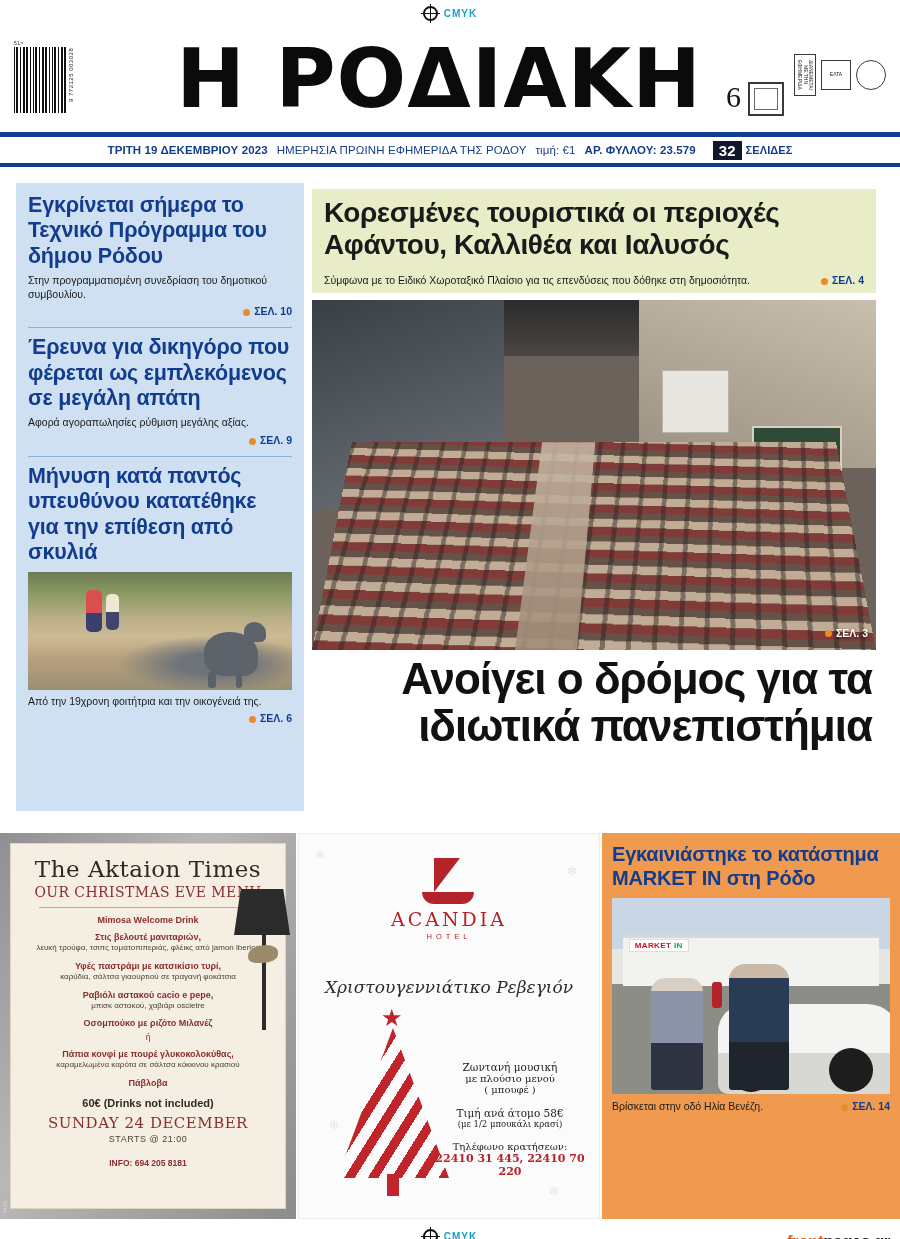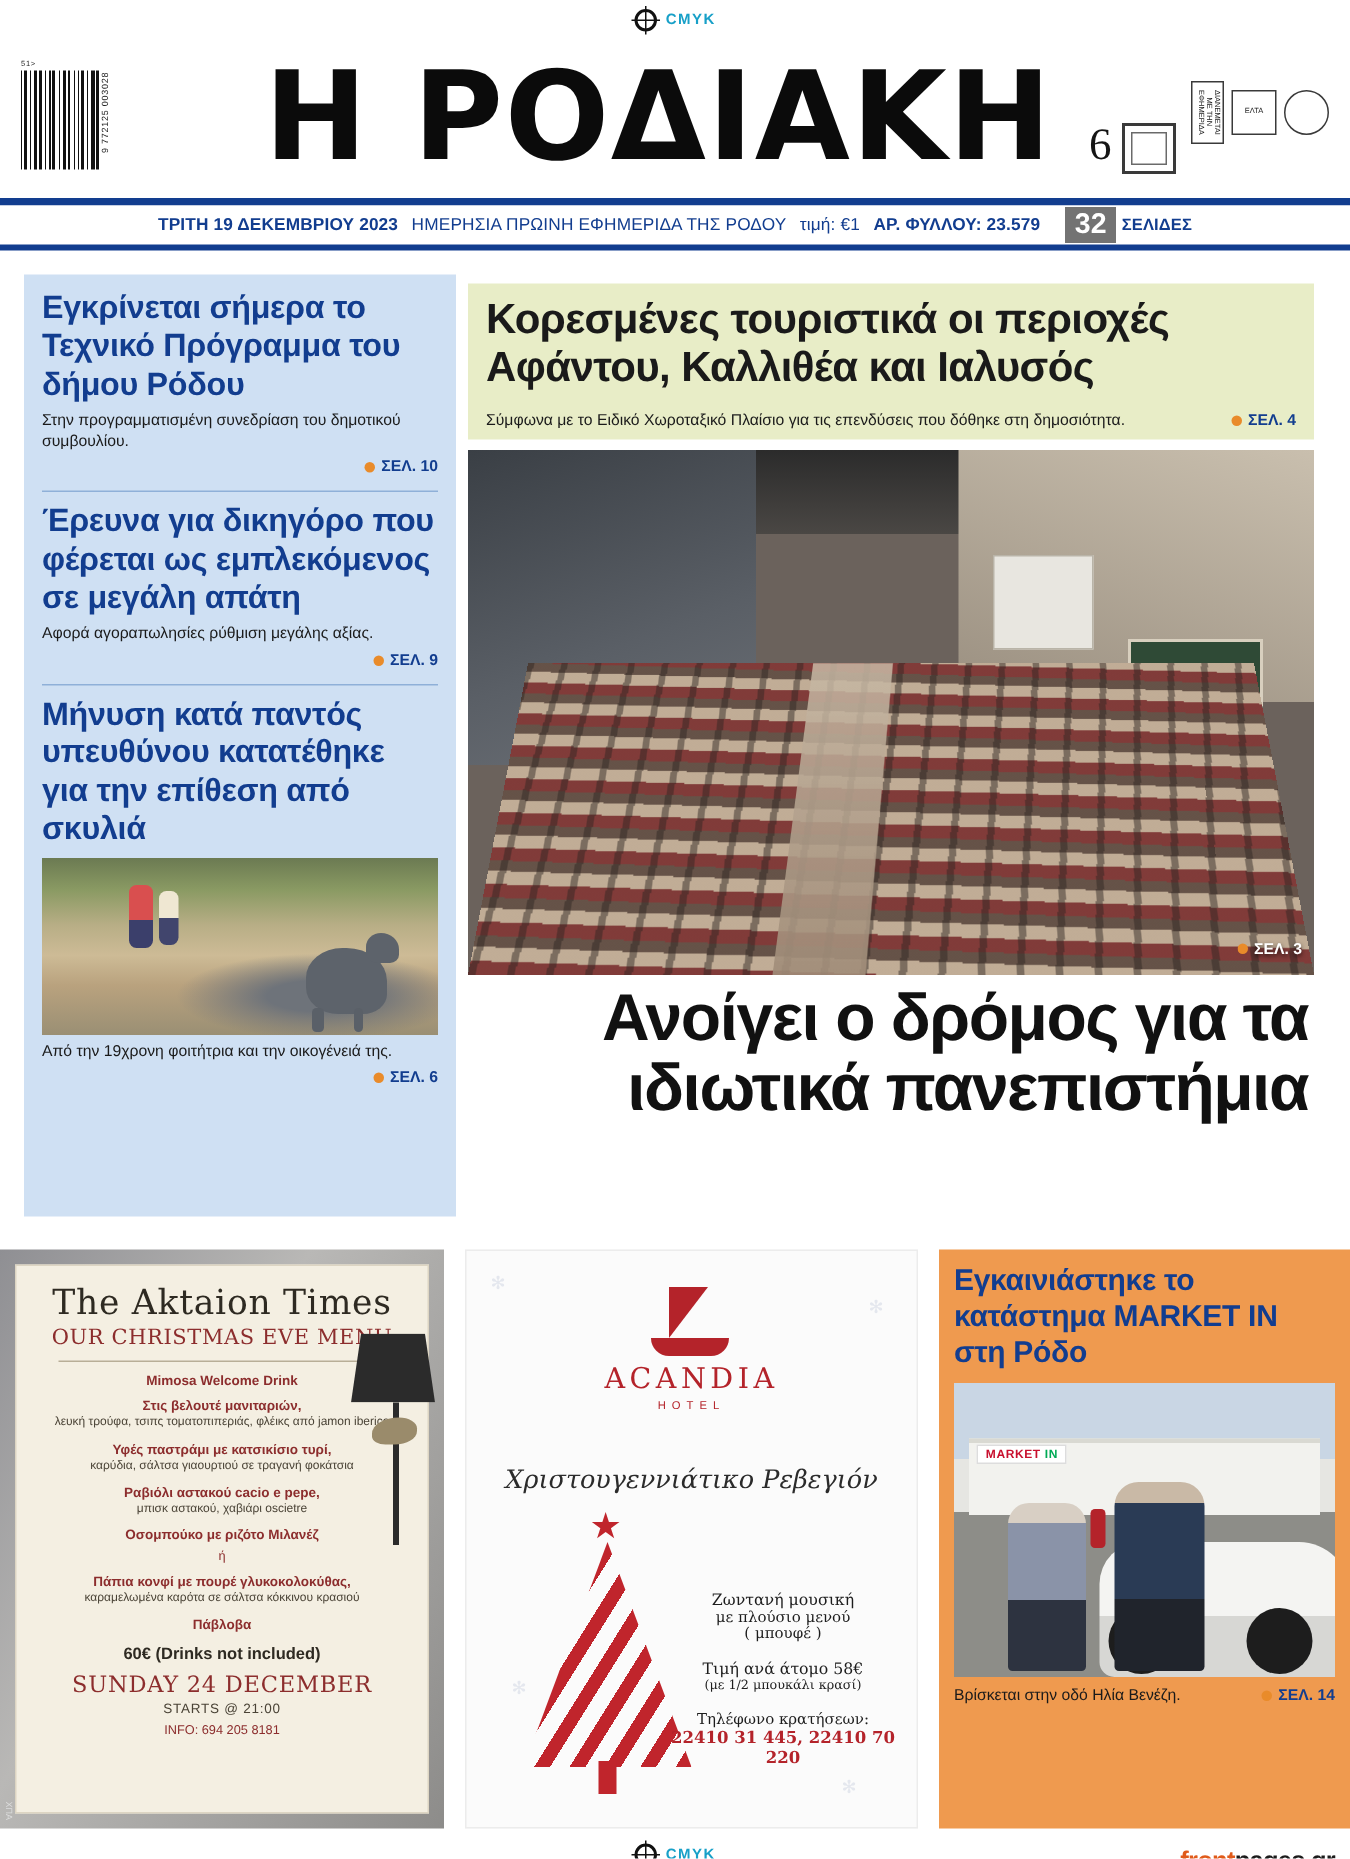--- a/index.html
+++ b/index.html
@@ -143,22 +143,22 @@
     font-weight: bold;
     letter-spacing: 0.1px;
     border-bottom: 4px solid #123d8f;
   }
   .dateline .thin { font-weight: normal; color: #123d8f; }
   .pages-box {
     display: flex; align-items: center; gap: 4px;
     margin-left: 8px;
   }
   .pages-num {
-    background: #737373; color: #fff;
-    font-size: 19px; font-weight: bold;
+    background: #0f172a; color: #fff;
+    font-size: 15px; font-weight: bold;
     padding: 1px 6px;
   }
   .pages-word { color: #123d8f; font-size: 11px; font-weight: bold; }
 
   
   .main {
     display: flex;
     padding: 16px;
     height: 660px;
   }
@@ -343,21 +343,21 @@
     line-height: 1.06;
     font-weight: bold;
     color: #111;
     letter-spacing: -1px;
     padding-right: 4px;
   }
 
   
   .bottom {
     display: flex;
-    gap: 14px;
+    gap: 2px;
     padding: 6px 0 0 0;
     height: 392px;
   }
   .ad {
     position: relative;
     overflow: hidden;
   }
   .ad-aktaion {
     width: 296px;
     background: linear-gradient(120deg,#8f8f93 0%, #b9b8b6 40%, #8d8c8a 100%);
@@ -393,21 +393,21 @@
   }
   .menu-or { font-size: 8.5px; color: #8c2d2d; margin-top: 4px; }
   .aktaion-price {
     font-size: 11px; color: #2e2a22; margin-top: 9px; font-weight: bold;
   }
   .aktaion-day {
     font-family: "DejaVu Serif", serif;
     font-size: 15px; color: #8c2d2d; margin-top: 5px; letter-spacing: 0.5px;
   }
   .aktaion-time { font-size: 9px; color: #4a4336; margin-top: 2px; letter-spacing:0.5px; }
-  .aktaion-info { font-size: 8.5px; color: #8c2d2d; margin-top: 4px; font-weight: normal; }
+  .aktaion-info { font-size: 8.5px; color: #8c2d2d; margin-top: 14px; font-weight: bold; }
   .lamp {
     position: absolute; right: 6px; top: 56px;
     width: 56px; height: 46px;
     background: #2b2b2b;
     clip-path: polygon(12% 0, 88% 0, 100% 100%, 0 100%);
   }
   .lamp-stem {
     position: absolute; right: 30px; top: 102px;
     width: 4px; height: 95px; background: #2b2b2b;
   }

